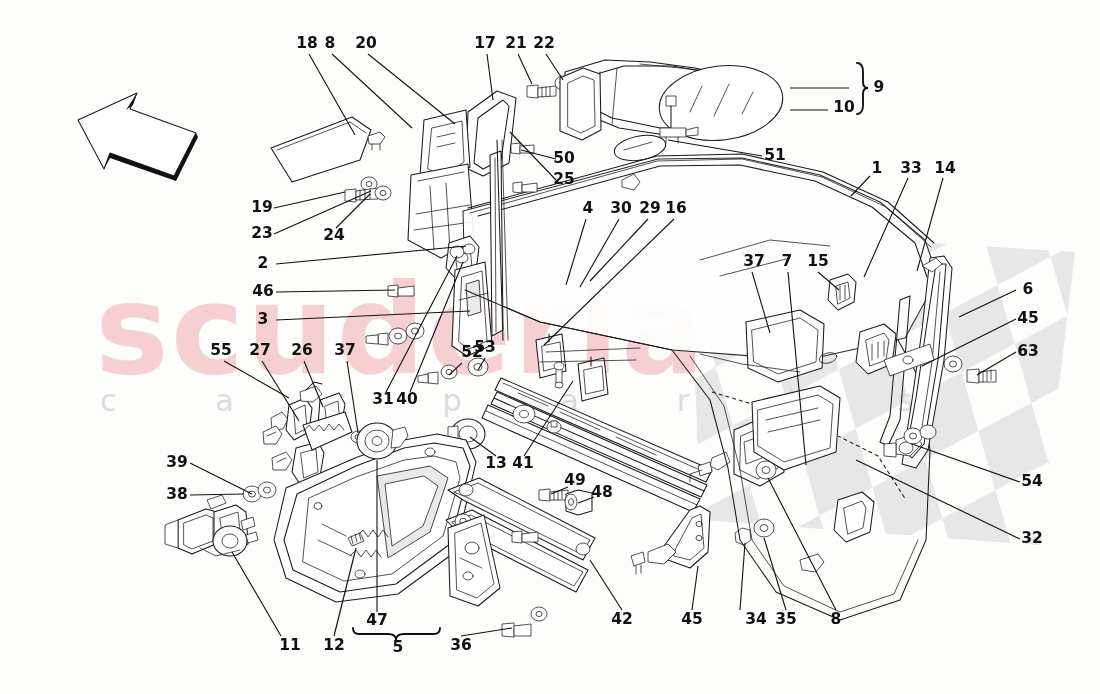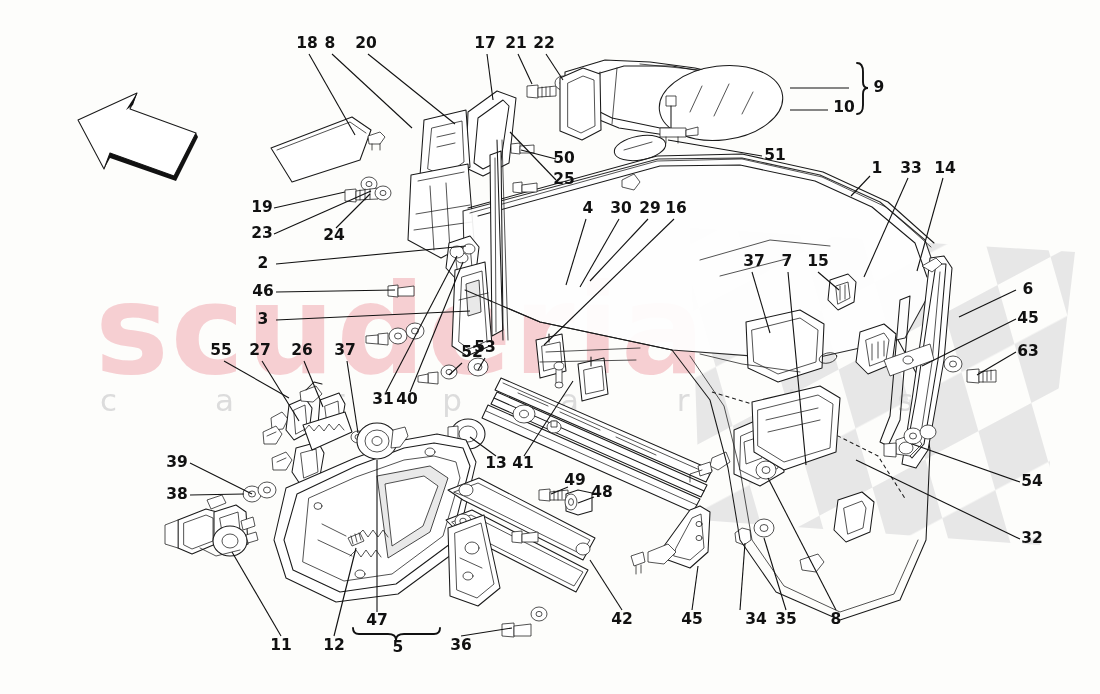--- a/index.html
+++ b/index.html
@@ -551,21 +551,21 @@
     <div class="lbl" style="left:383px;top:400px">31</div>
     <div class="lbl" style="left:407px;top:400px">40</div>
     <div class="lbl" style="left:496px;top:464px">13</div>
     <div class="lbl" style="left:523px;top:464px">41</div>
     <div class="lbl" style="left:177px;top:463px">39</div>
     <div class="lbl" style="left:177px;top:495px">38</div>
     <div class="lbl" style="left:575px;top:481px">49</div>
     <div class="lbl" style="left:602px;top:493px">48</div>
     <div class="lbl" style="left:1032px;top:482px">54</div>
     <div class="lbl" style="left:1032px;top:539px">32</div>
-    <div class="lbl" style="left:281px;top:646px">11</div>
+    <div class="lbl" style="left:290px;top:646px">11</div>
     <div class="lbl" style="left:334px;top:646px">12</div>
     <div class="lbl" style="left:377px;top:621px">47</div>
     <div class="lbl" style="left:398px;top:648px">5</div>
     <div class="lbl" style="left:461px;top:646px">36</div>
     <div class="lbl" style="left:622px;top:620px">42</div>
     <div class="lbl" style="left:692px;top:620px">45</div>
     <div class="lbl" style="left:756px;top:620px">34</div>
     <div class="lbl" style="left:786px;top:620px">35</div>
     <div class="lbl" style="left:836px;top:620px">8</div>
   </div>

